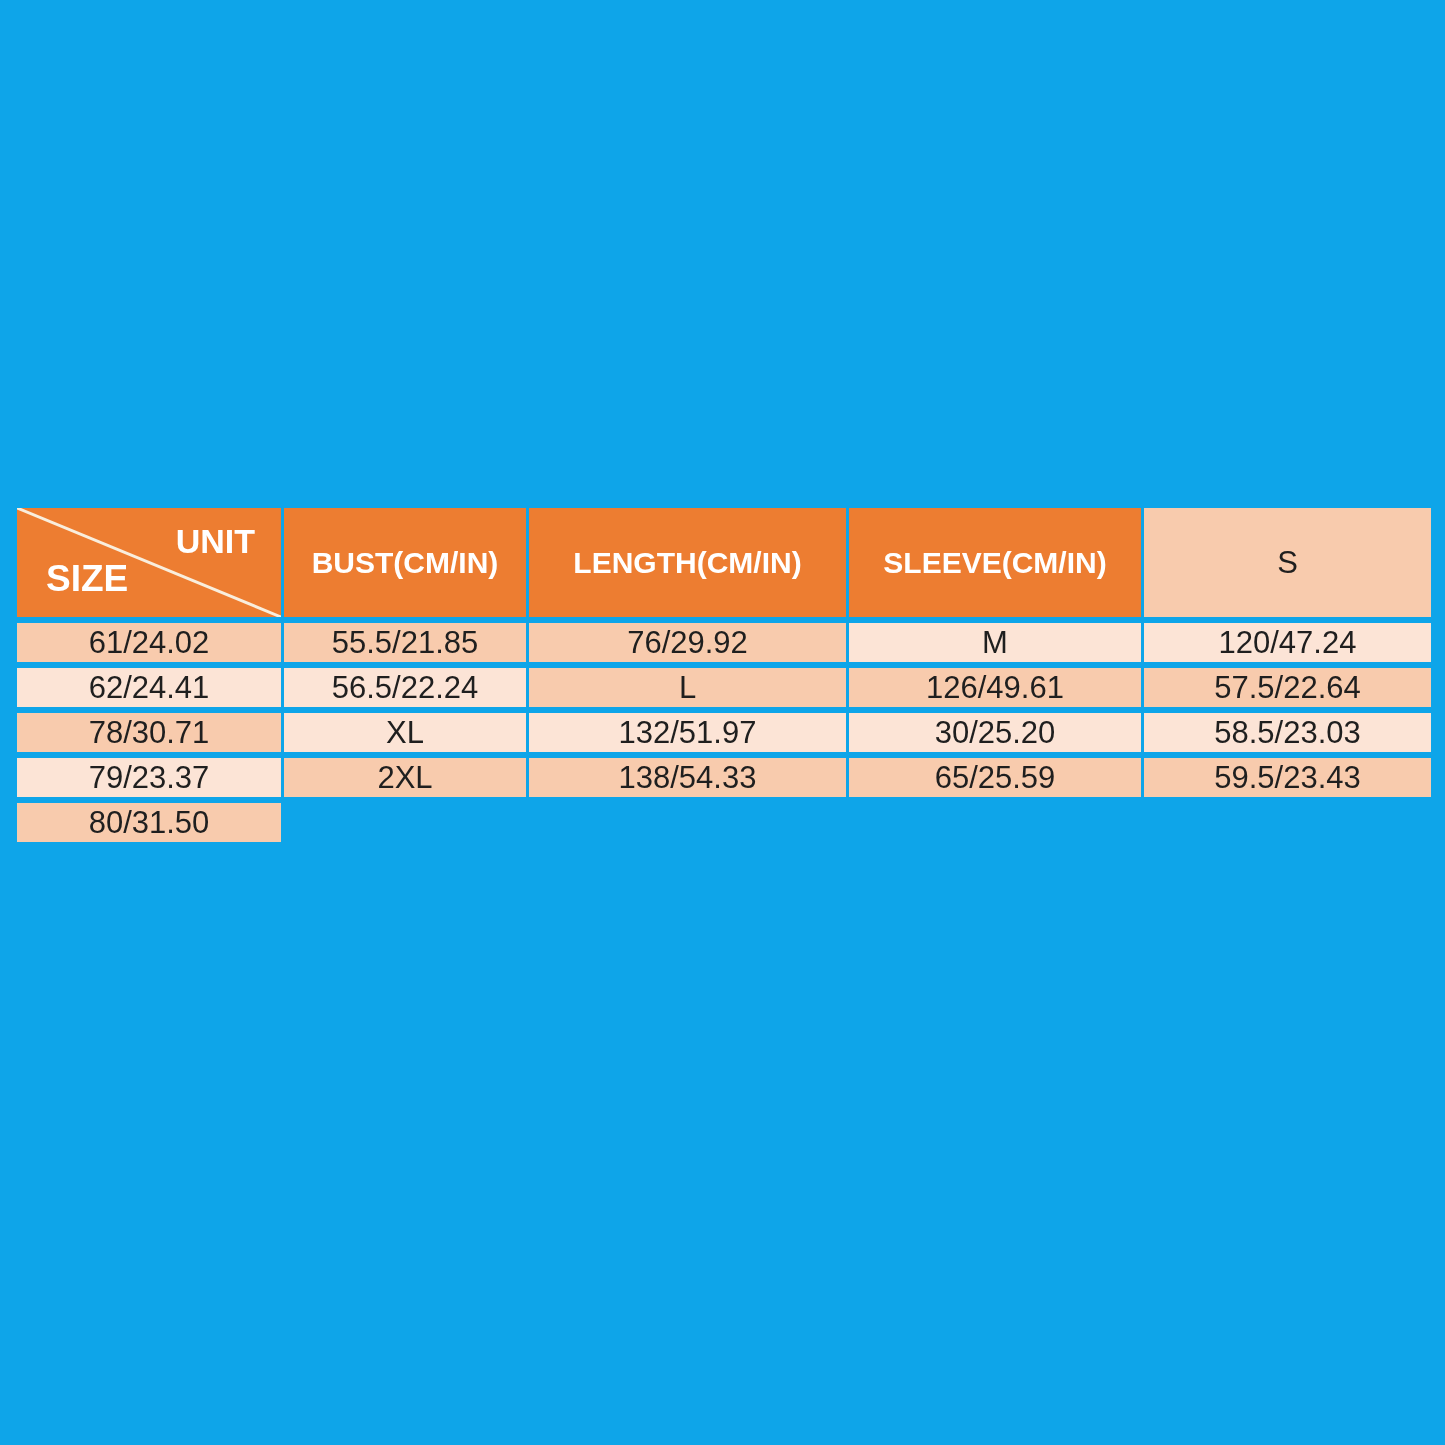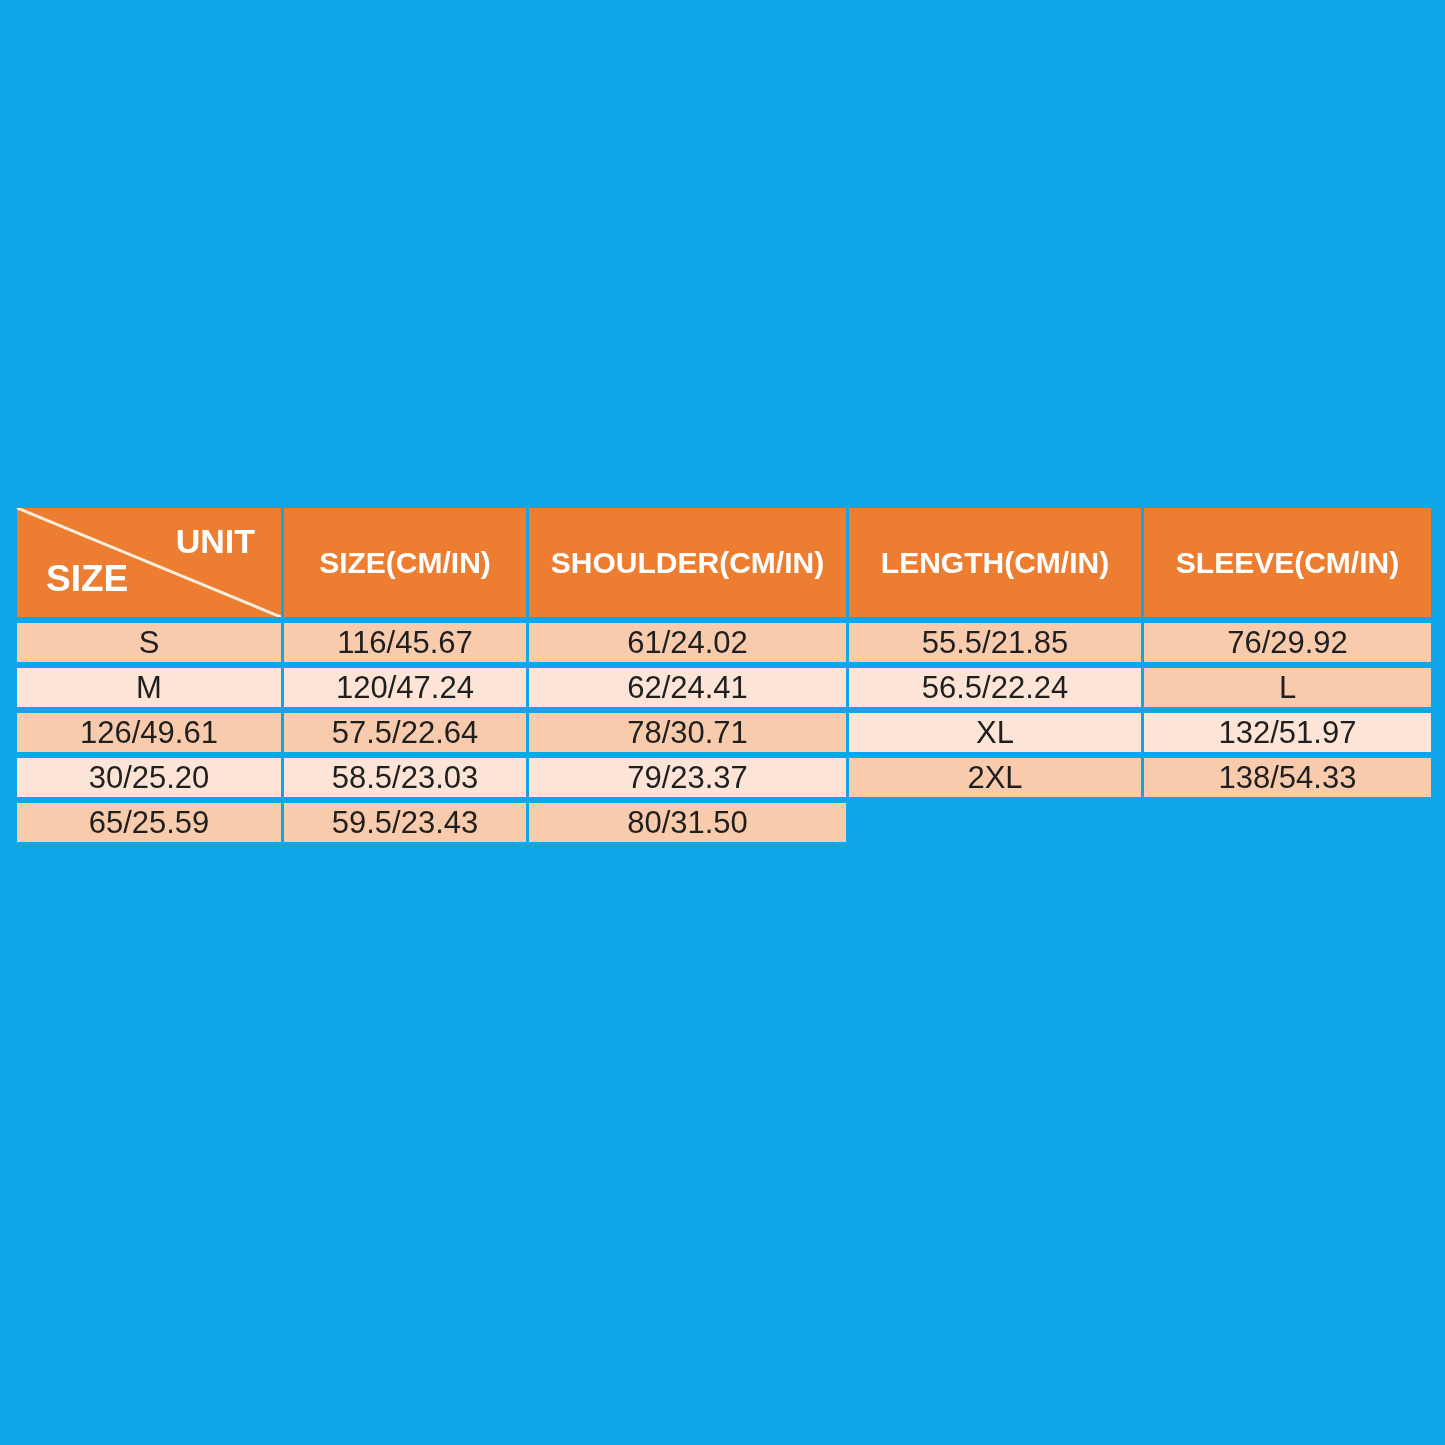--- a/index.html
+++ b/index.html
@@ -73,27 +73,25 @@
 <div class="canvas">
   <div class="size-chart">
 
     <div class="cell header corner">
       <svg class="diag" viewBox="0 0 100 100" preserveAspectRatio="none">
         <line x1="0" y1="0" x2="100" y2="100" stroke="#F9EEDD" stroke-width="3" vector-effect="non-scaling-stroke"></line>
       </svg>
       <span class="unit-label">UNIT</span>
       <span class="size-label">SIZE</span>
     </div>
-    <div class="cell header">SIZE(CM/IN)</div>
-    <div class="cell header">SHOULDER(CM/IN)</div>
+    <div class="cell header">BUST(CM/IN)</div>
     <div class="cell header">LENGTH(CM/IN)</div>
     <div class="cell header">SLEEVE(CM/IN)</div>
 
     <div class="cell row-dark">S</div>
-    <div class="cell row-dark">116/45.67</div>
     <div class="cell row-dark">61/24.02</div>
     <div class="cell row-dark">55.5/21.85</div>
     <div class="cell row-dark">76/29.92</div>
 
     <div class="cell row-light">M</div>
     <div class="cell row-light">120/47.24</div>
     <div class="cell row-light">62/24.41</div>
     <div class="cell row-light">56.5/22.24</div>
 
     <div class="cell row-dark">L</div>

